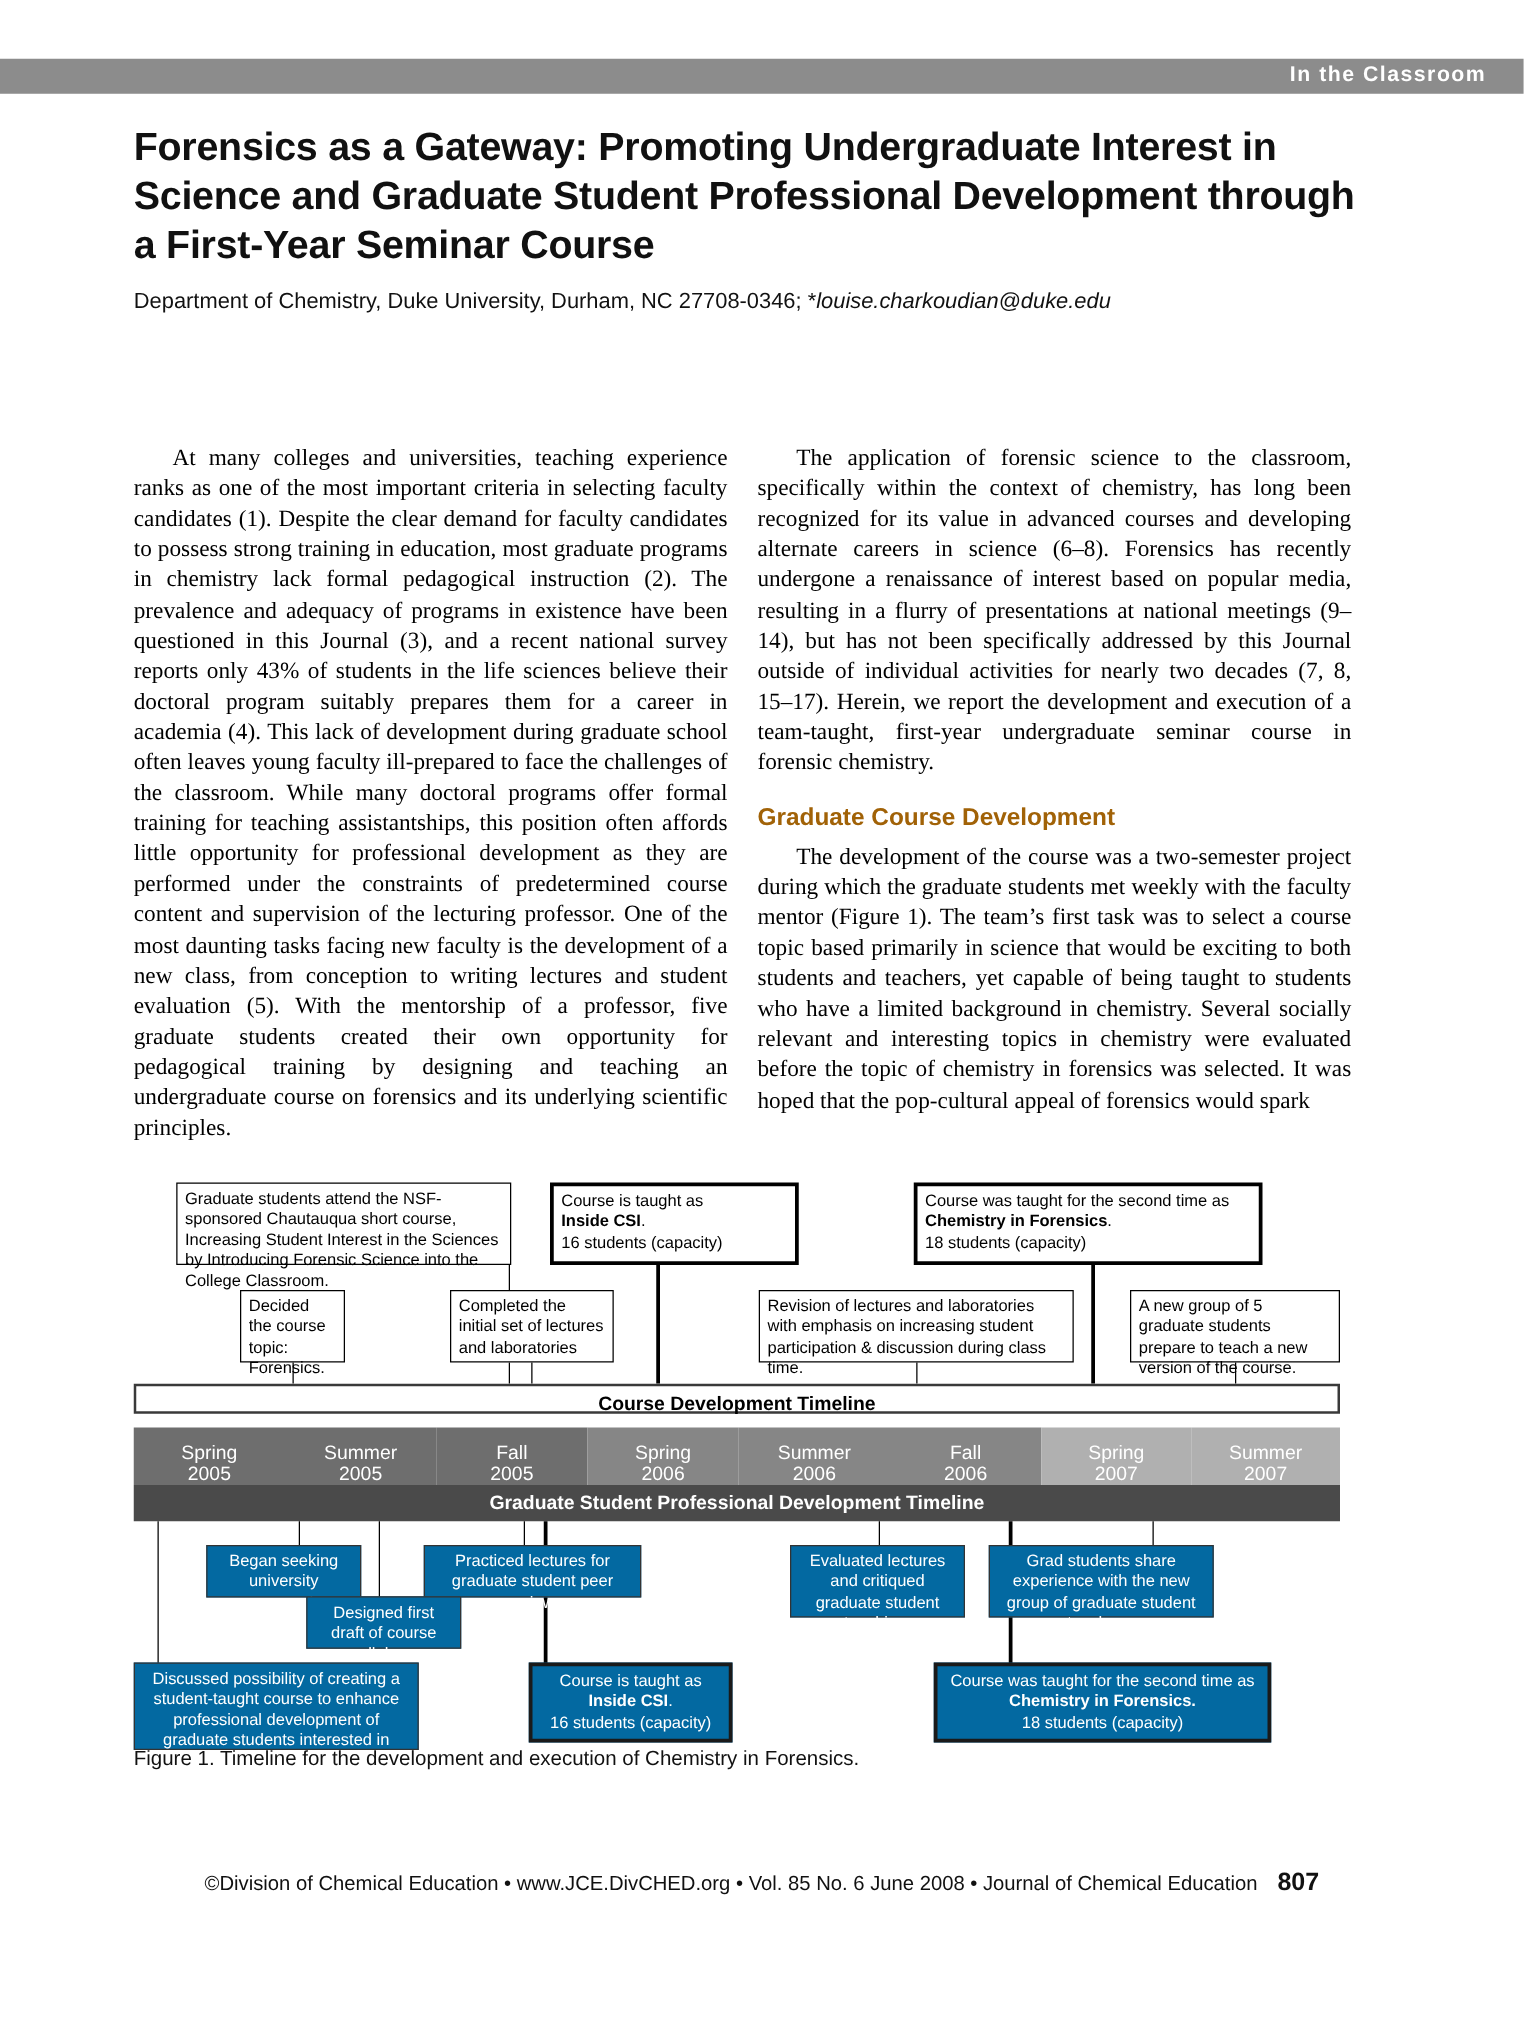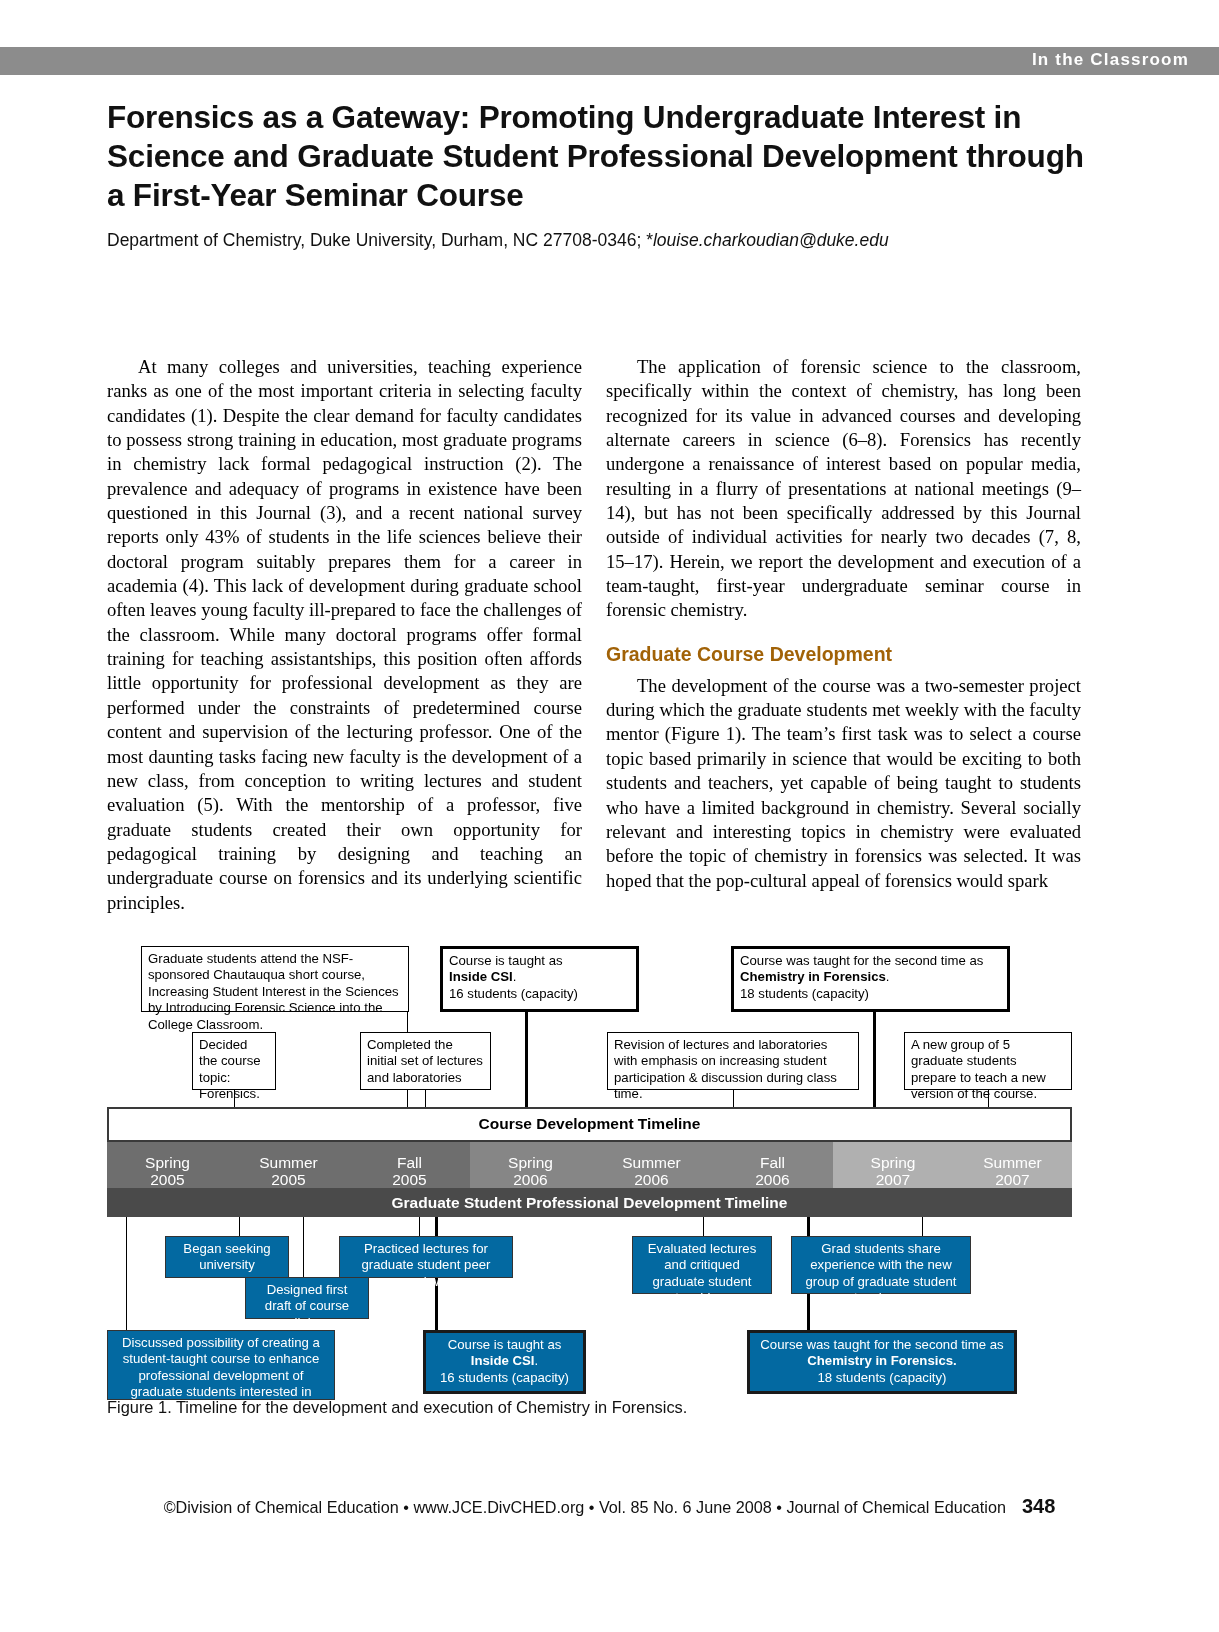--- a/index.html
+++ b/index.html
@@ -186,21 +186,21 @@
 
   <div class="fig-box" style="left:253px; top:99px; width:131px; height:58px;">Completed the initial set of lectures and laboratories</div>
   <div class="connector thin" style="left:318px; top:157px; height:17px;"></div>
 
   <div class="fig-box" style="left:500px; top:99px; width:252px; height:58px;">Revision of lectures and laboratories with emphasis on increasing student participation &amp; discussion during class time.</div>
   <div class="connector thin" style="left:626px; top:157px; height:17px;"></div>
 
   <div class="fig-box" style="left:797px; top:99px; width:168px; height:58px;">A new group of 5 graduate students prepare to teach a new version of the course.</div>
   <div class="connector thin" style="left:881px; top:157px; height:17px;"></div>
 
-  <div class="tl-outer" style="left:0px; top:174px; width:965px; height:35px;">
+  <div class="tl-outer" style="left:0px; top:174px; width:965px; height:24px;">
     <div class="tl-title">Course Development Timeline</div>
   </div>
 
   <div class="tl-seasons" style="left:0px; top:209px; width:965px; height:46px;">
     <div class="season" style="width:121px; background:#6e6e6e;">
       <span>Spring</span>
       <span class="yr">2005</span>
     </div>
     <div class="season" style="width:121px; background:#6e6e6e;">
       <span>Summer</span>
@@ -261,14 +261,14 @@
   <div class="fig-box dark thick" style="left:640px; top:397px; width:270px; height:64px;">
     <span>Course was taught for the second time as</span><br>
     <b>Chemistry in Forensics.</b><span></span><br>
     <span>18 students (capacity)</span>
   </div>
 </div>
 
 <div class="fig-caption">Figure 1. Timeline for the development and execution of Chemistry in Forensics.</div>
 
 <div class="footer">
-  <span>©Division of Chemical Education  •  www.JCE.DivCHED.org  •  Vol. 85 No. 6 June 2008  •  Journal of Chemical Education</span><span class="pg">348</span>
+  <span>©Division of Chemical Education  •  www.JCE.DivCHED.org  •  Vol. 85 No. 6 June 2008  •  Journal of Chemical Education</span><span class="pg">807</span>
 </div>
 
 </body></html>

